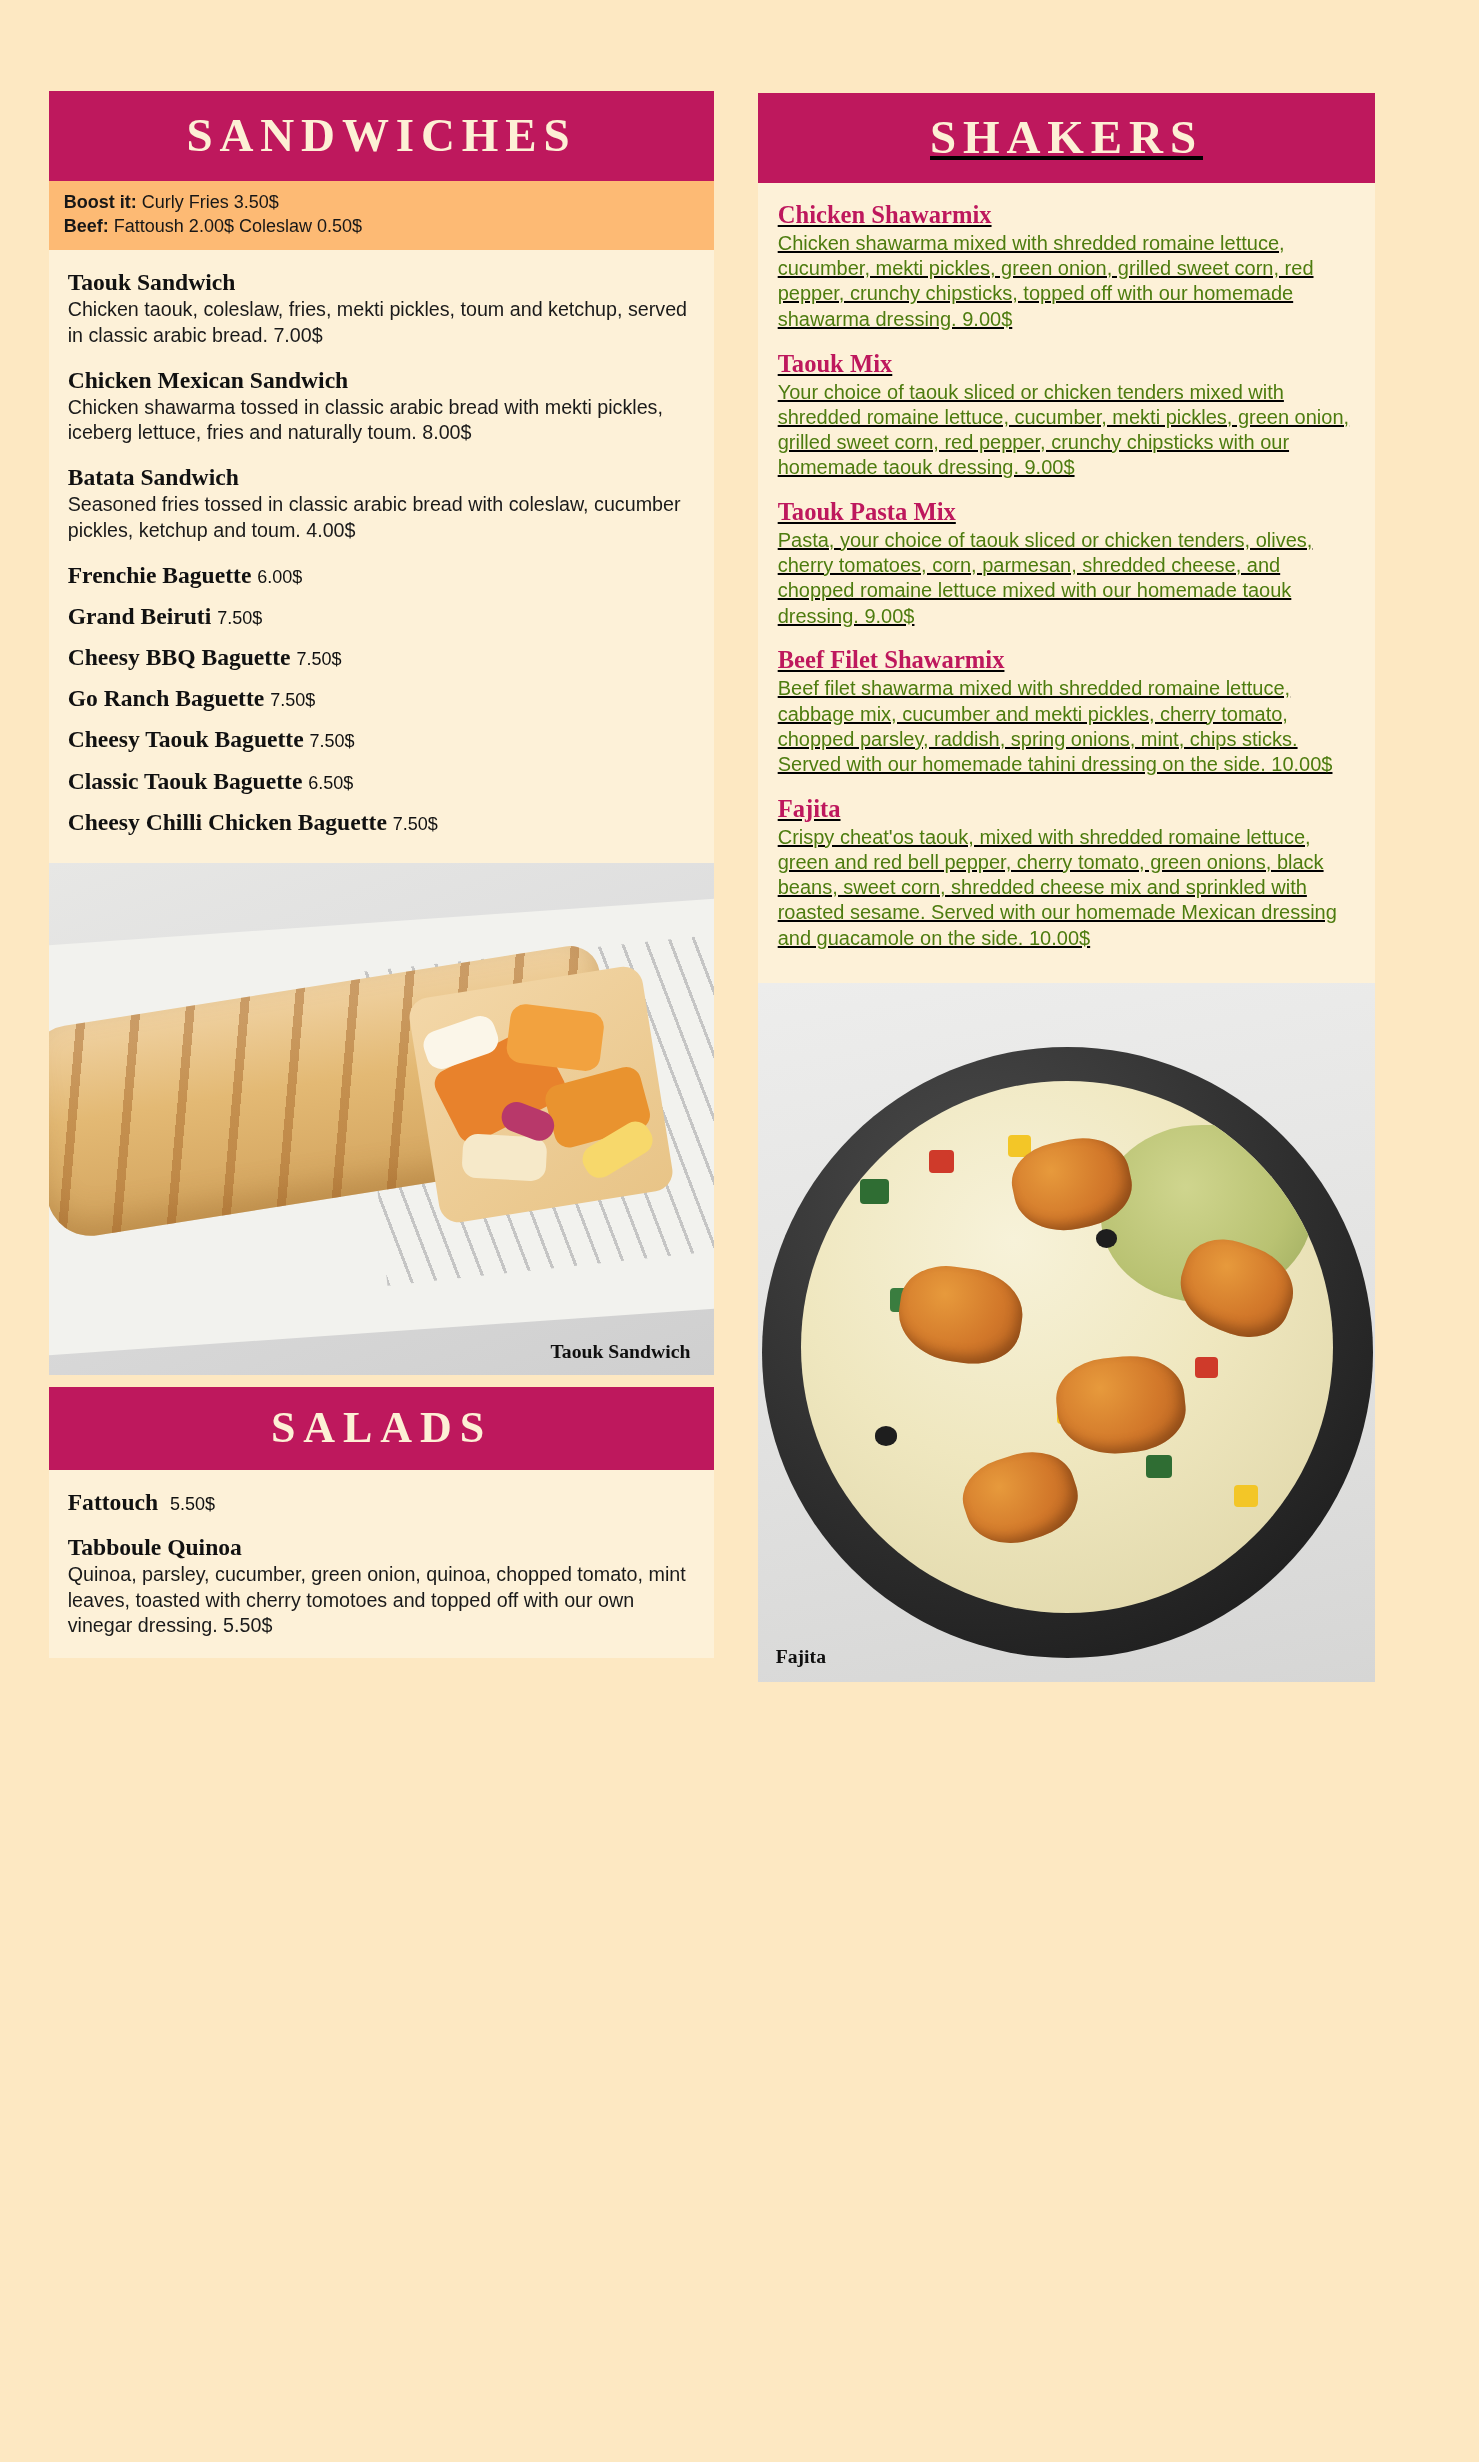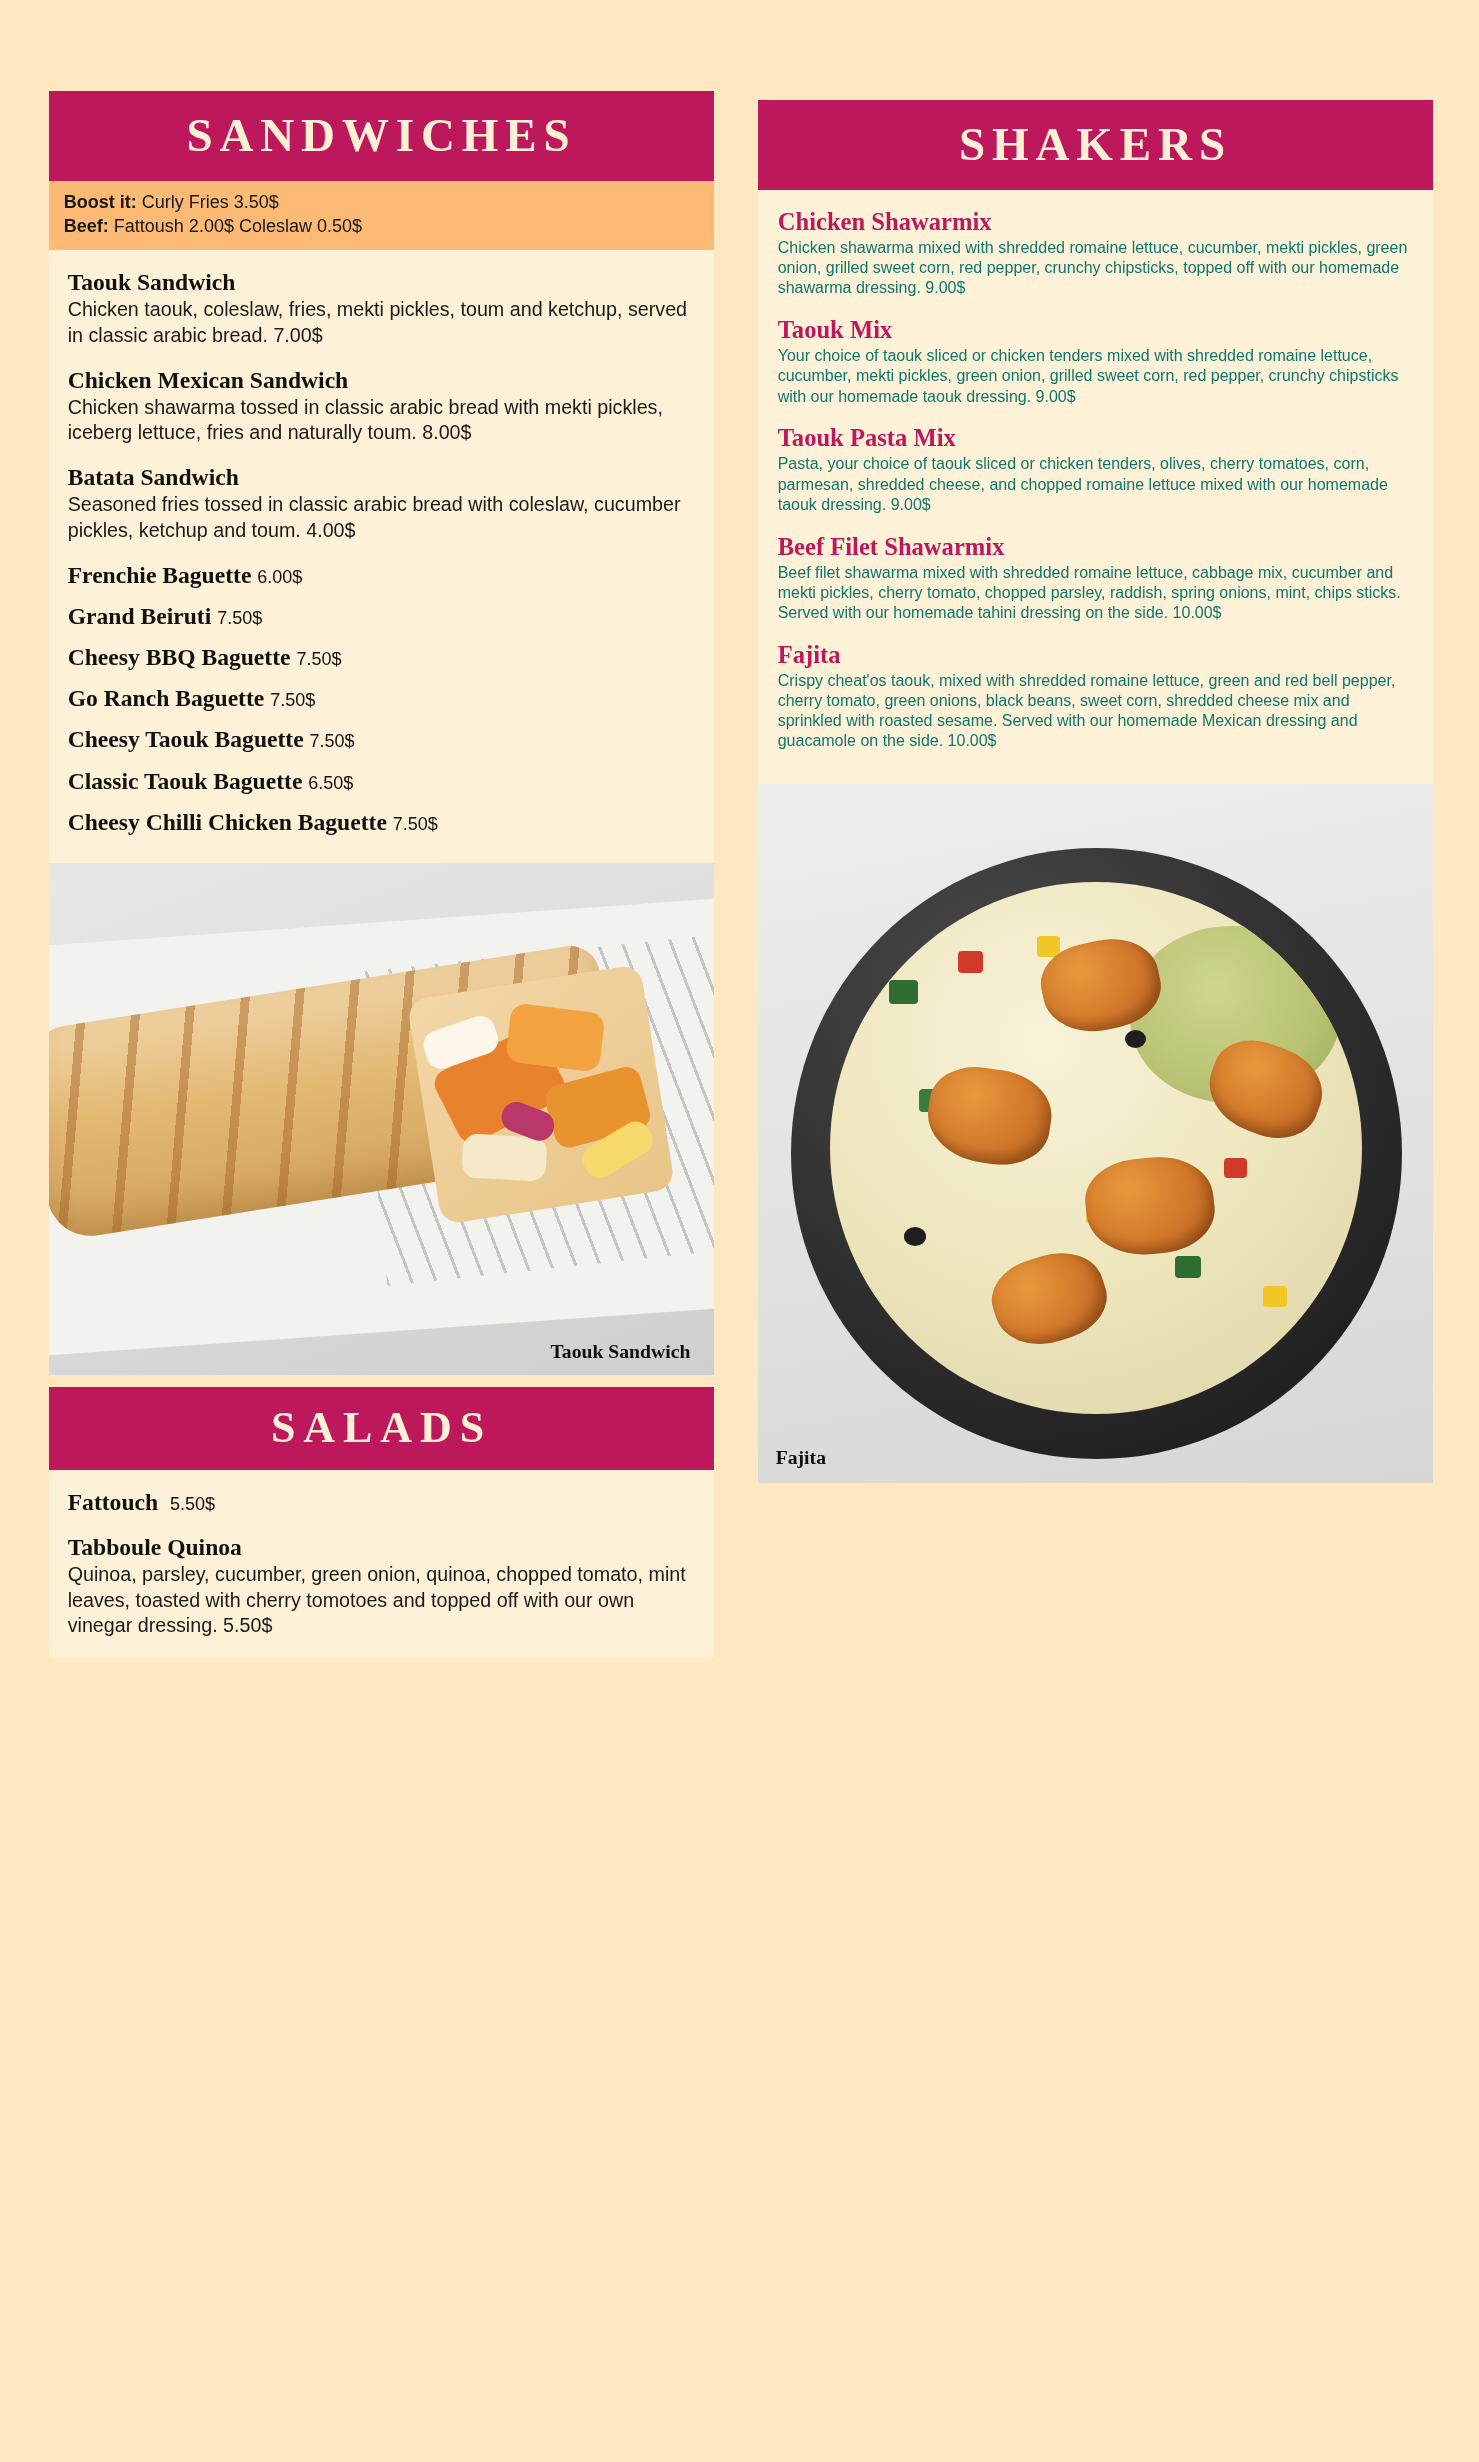--- a/index.html
+++ b/index.html
@@ -21,22 +21,23 @@
   
   .col-left {
     position: absolute;
     left: 49px;
     top: 91px;
     width: 665px;
   }
   .col-right {
     position: absolute;
     left: 758px;
-    top: 100px;
-    width: 675px;
+    top: 93px;
+    width: 617px;
+    text-decoration: underline;
   }
   .banner {
     background: #be185d;
     color: #fdf0d5;
     text-align: center;
     font-family: "Liberation Serif", serif;
     font-weight: bold;
     letter-spacing: 6.9px;
     padding: 16.7px 0 19.7px 0;
   }
@@ -86,23 +87,23 @@
   }
   .r-item { margin-bottom: 17.7px; }
   .r-item-title {
     font-family: "Liberation Serif", serif;
     font-weight: bold;
     font-size: 24.6px;
     color: #be185d;
     margin-bottom: 2px;
   }
   .r-item-desc {
-    font-size: 16px;
+    font-size: 20px;
     line-height: 1.26;
-    color: #0f766e;
+    color: #4d7c0f;
   }
 
   
   .photo-wrap {
     position: relative;
     width: 100%;
     overflow: hidden;
   }
   .photo-caption {
     position: absolute;

